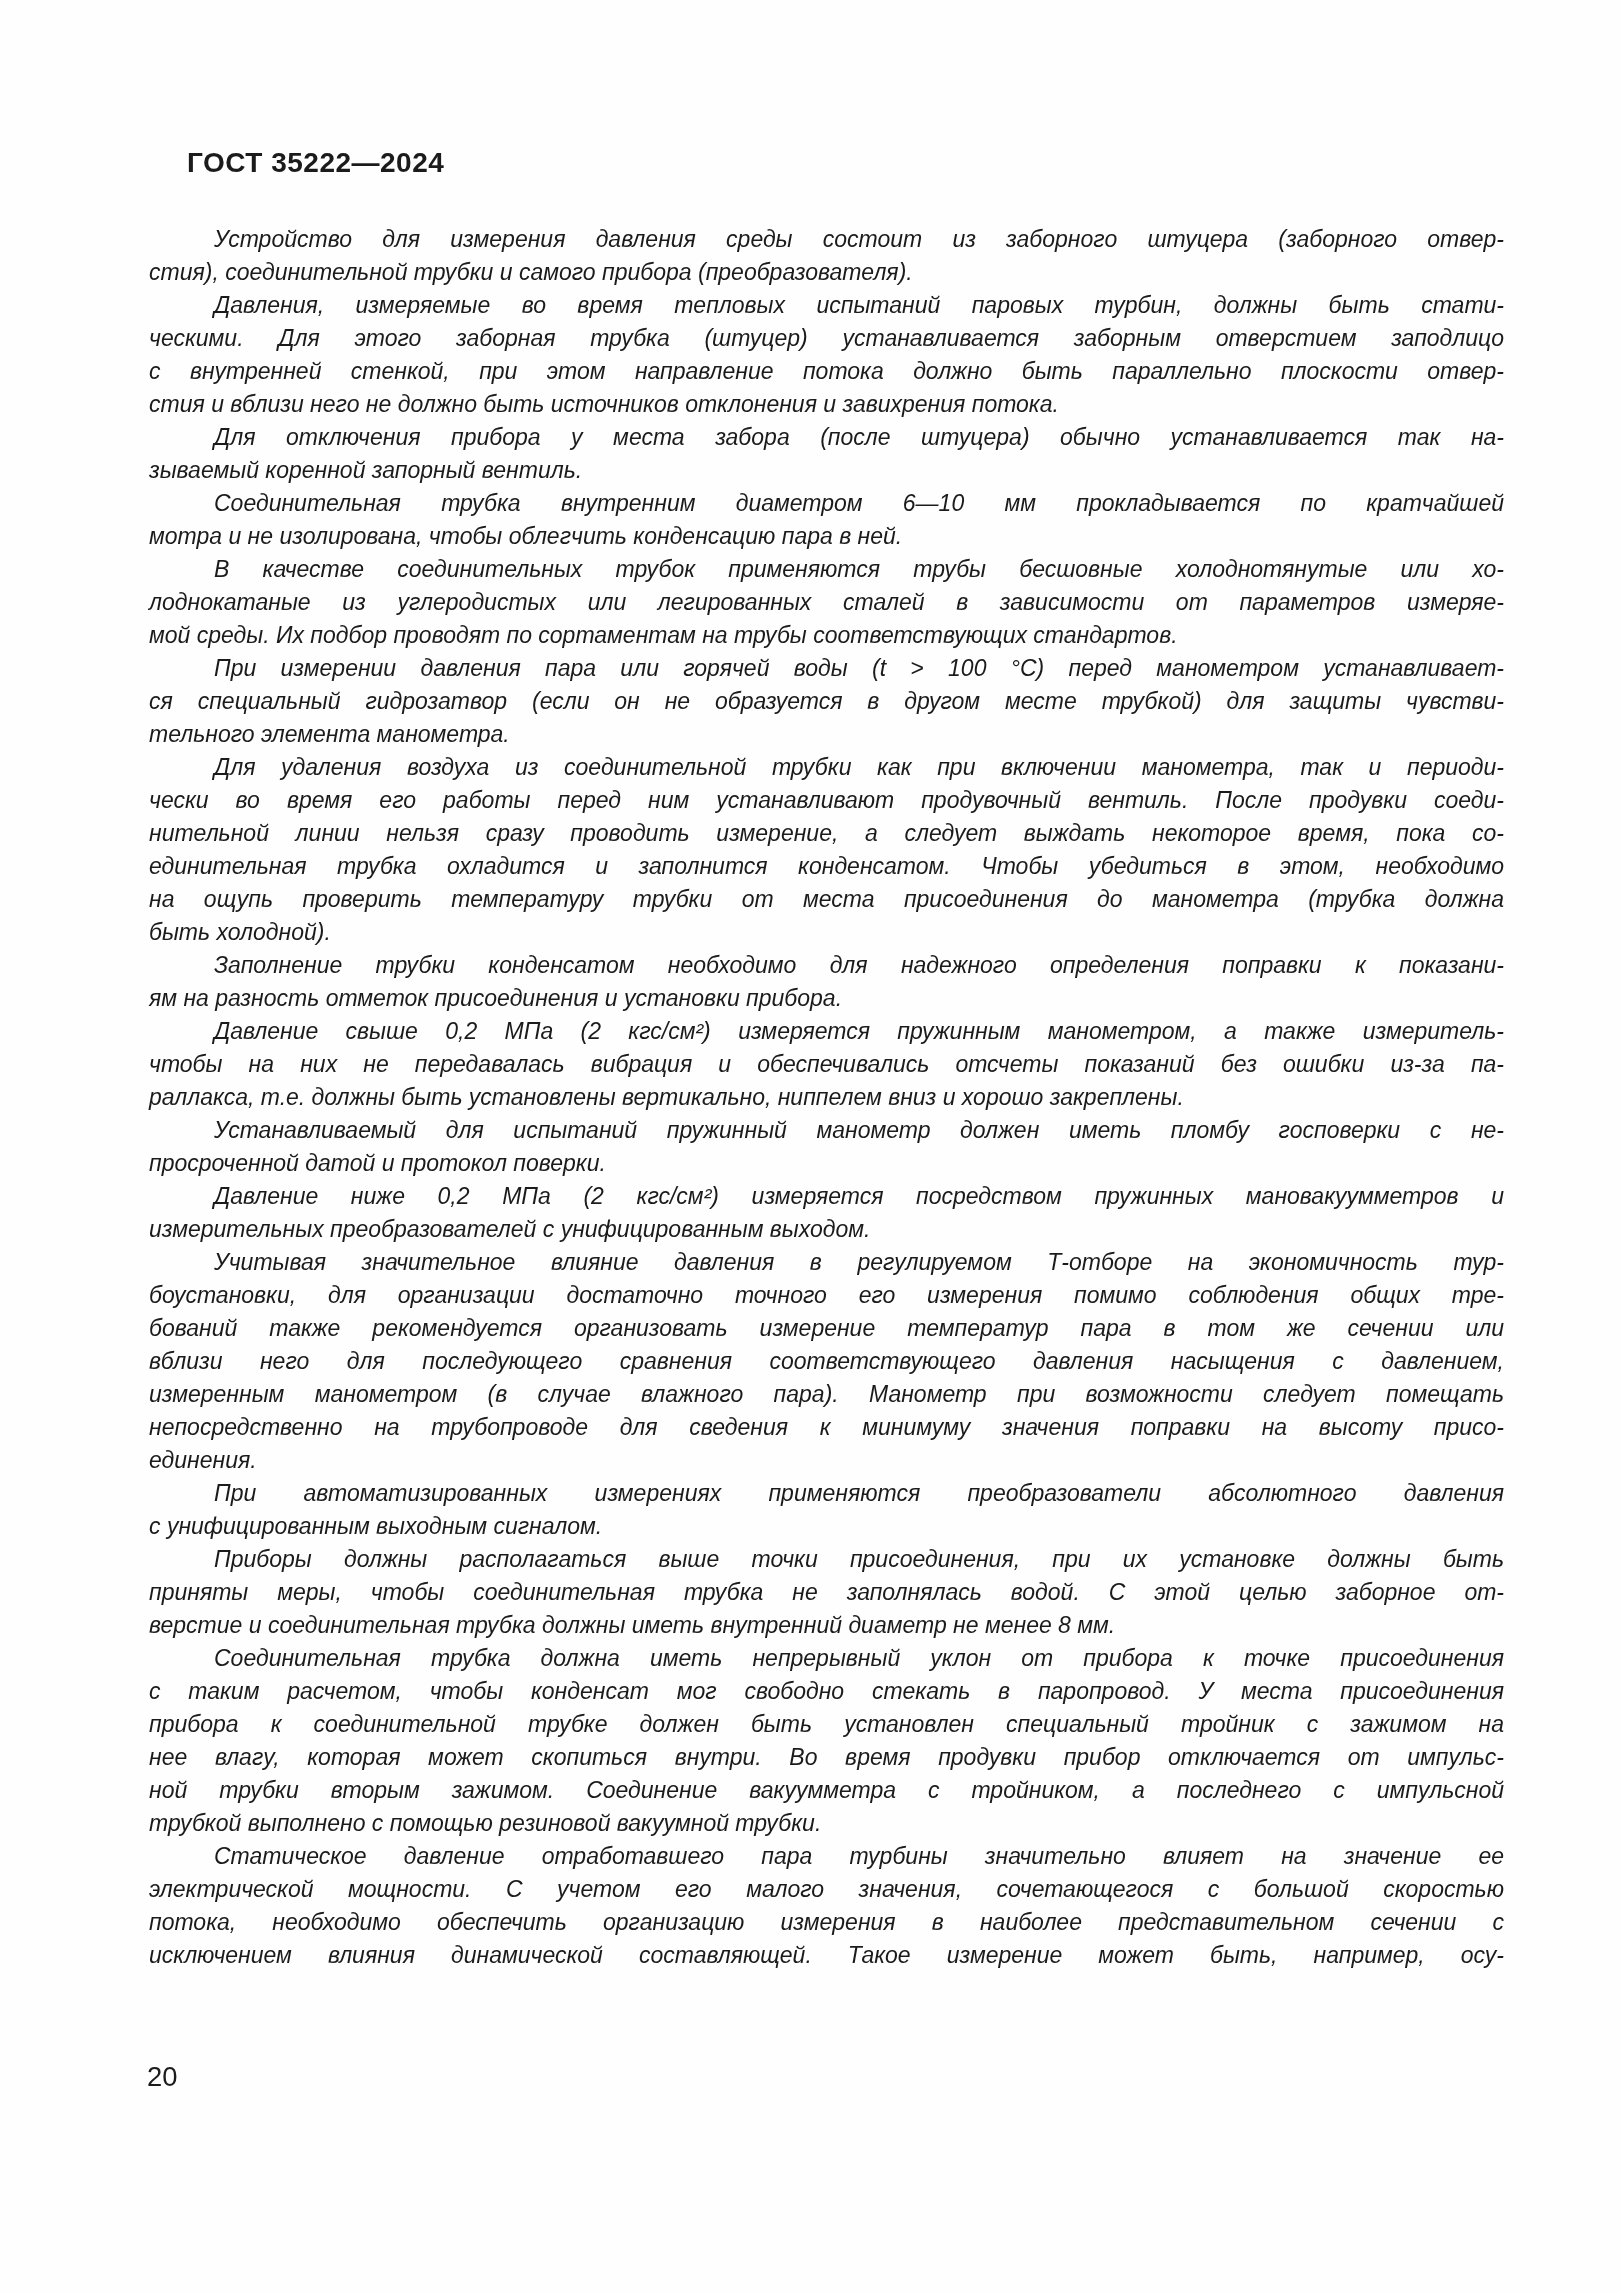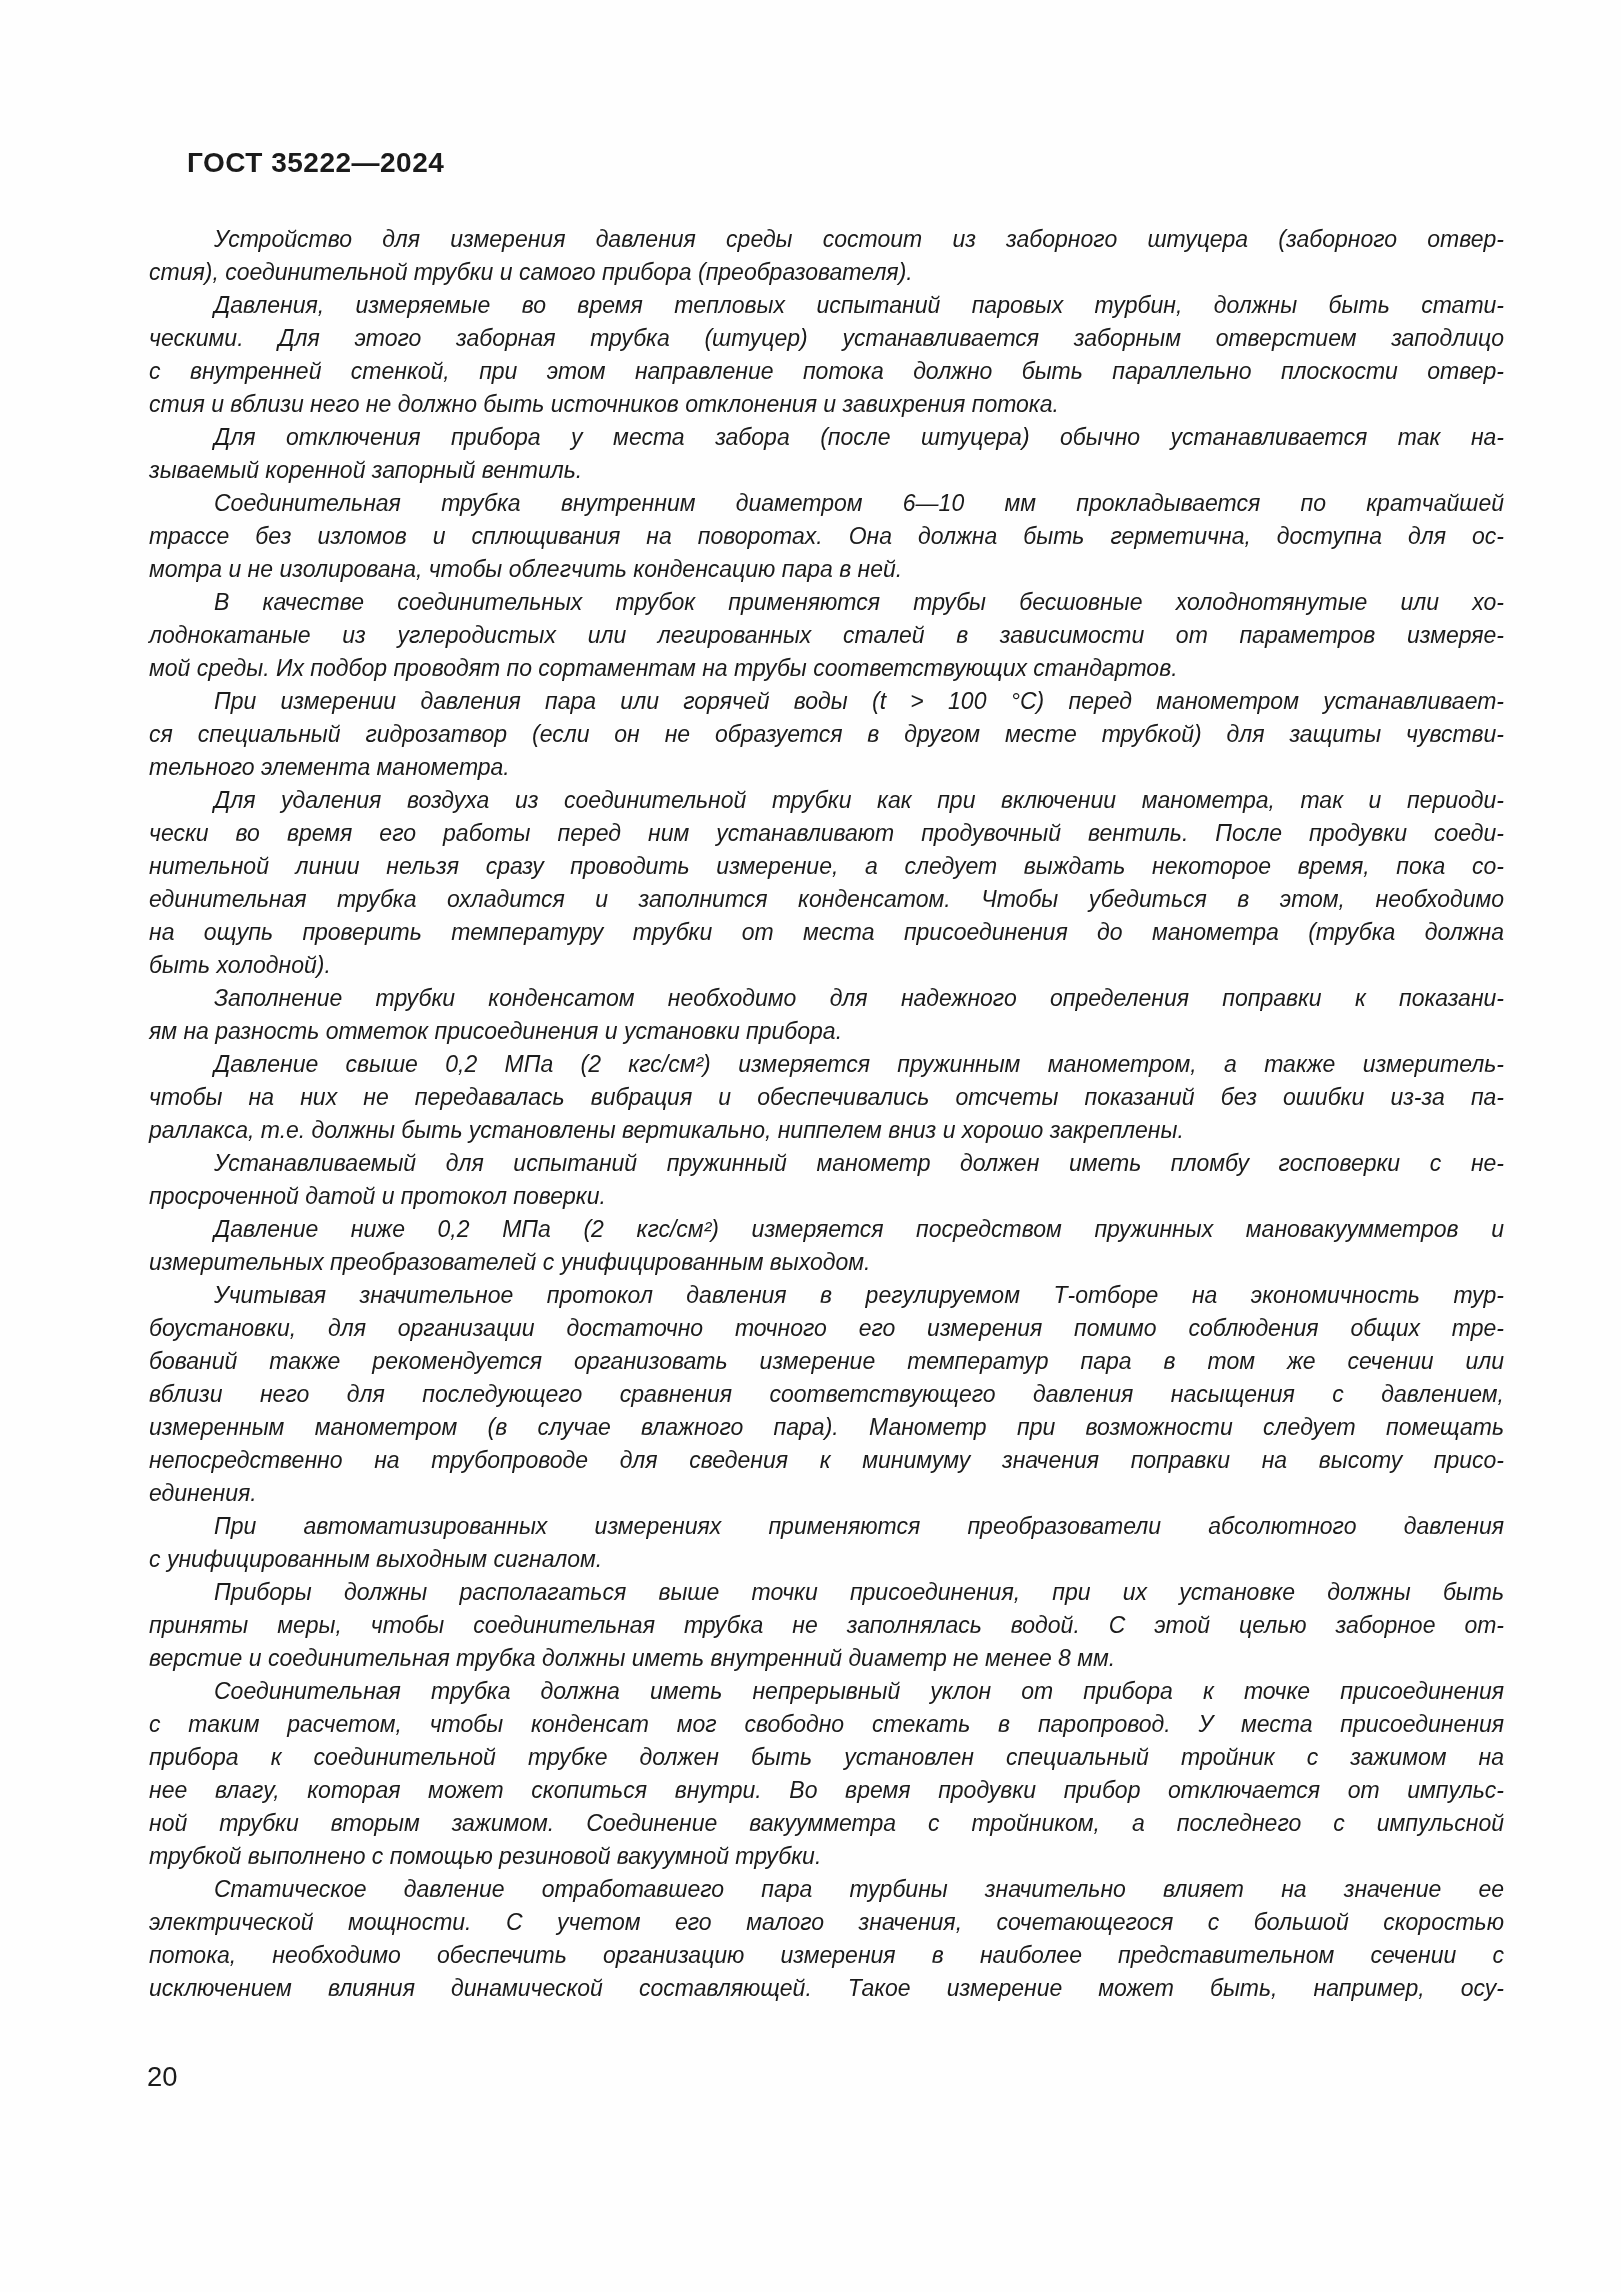--- a/index.html
+++ b/index.html
@@ -69,21 +69,20 @@
         <div class="line">ческими. Для этого заборная трубка (штуцер) устанавливается заборным отверстием заподлицо</div>
         <div class="line">с внутренней стенкой, при этом направление потока должно быть параллельно плоскости отвер-</div>
         <div class="line para-end">стия и вблизи него не должно быть источников отклонения и завихрения потока.</div>
       </div>
       <div class="para">
         <div class="line first">Для отключения прибора у места забора (после штуцера) обычно устанавливается так на-</div>
         <div class="line para-end">зываемый коренной запорный вентиль.</div>
       </div>
       <div class="para">
         <div class="line first">Соединительная трубка внутренним диаметром 6—10 мм прокладывается по кратчайшей</div>
-        <div class="line">трассе без изломов и сплющивания на поворотах. Она должна быть герметична, доступна для ос-</div>
         <div class="line para-end">мотра и не изолирована, чтобы облегчить конденсацию пара в ней.</div>
       </div>
       <div class="para">
         <div class="line first">В качестве соединительных трубок применяются трубы бесшовные холоднотянутые или хо-</div>
         <div class="line">лоднокатаные из углеродистых или легированных сталей в зависимости от параметров измеряе-</div>
         <div class="line para-end">мой среды. Их подбор проводят по сортаментам на трубы соответствующих стандартов.</div>
       </div>
       <div class="para">
         <div class="line first">При измерении давления пара или горячей воды (t &gt; 100 °C) перед манометром устанавливает-</div>
         <div class="line">ся специальный гидрозатвор (если он не образуется в другом месте трубкой) для защиты чувстви-</div>
@@ -108,21 +107,21 @@
       </div>
       <div class="para">
         <div class="line first">Устанавливаемый для испытаний пружинный манометр должен иметь пломбу госповерки с не-</div>
         <div class="line para-end">просроченной датой и протокол поверки.</div>
       </div>
       <div class="para">
         <div class="line first">Давление ниже 0,2 МПа (2 кгс/см²) измеряется посредством пружинных мановакуумметров и</div>
         <div class="line para-end">измерительных преобразователей с унифицированным выходом.</div>
       </div>
       <div class="para">
-        <div class="line first">Учитывая значительное протокол давления в регулируемом Т-отборе на экономичность тур-</div>
+        <div class="line first">Учитывая значительное влияние давления в регулируемом Т-отборе на экономичность тур-</div>
         <div class="line">боустановки, для организации достаточно точного его измерения помимо соблюдения общих тре-</div>
         <div class="line">бований также рекомендуется организовать измерение температур пара в том же сечении или</div>
         <div class="line">вблизи него для последующего сравнения соответствующего давления насыщения с давлением,</div>
         <div class="line">измеренным манометром (в случае влажного пара). Манометр при возможности следует помещать</div>
         <div class="line">непосредственно на трубопроводе для сведения к минимуму значения поправки на высоту присо-</div>
         <div class="line para-end">единения.</div>
       </div>
       <div class="para">
         <div class="line first">При автоматизированных измерениях применяются преобразователи абсолютного давления</div>
         <div class="line para-end">с унифицированным выходным сигналом.</div>

